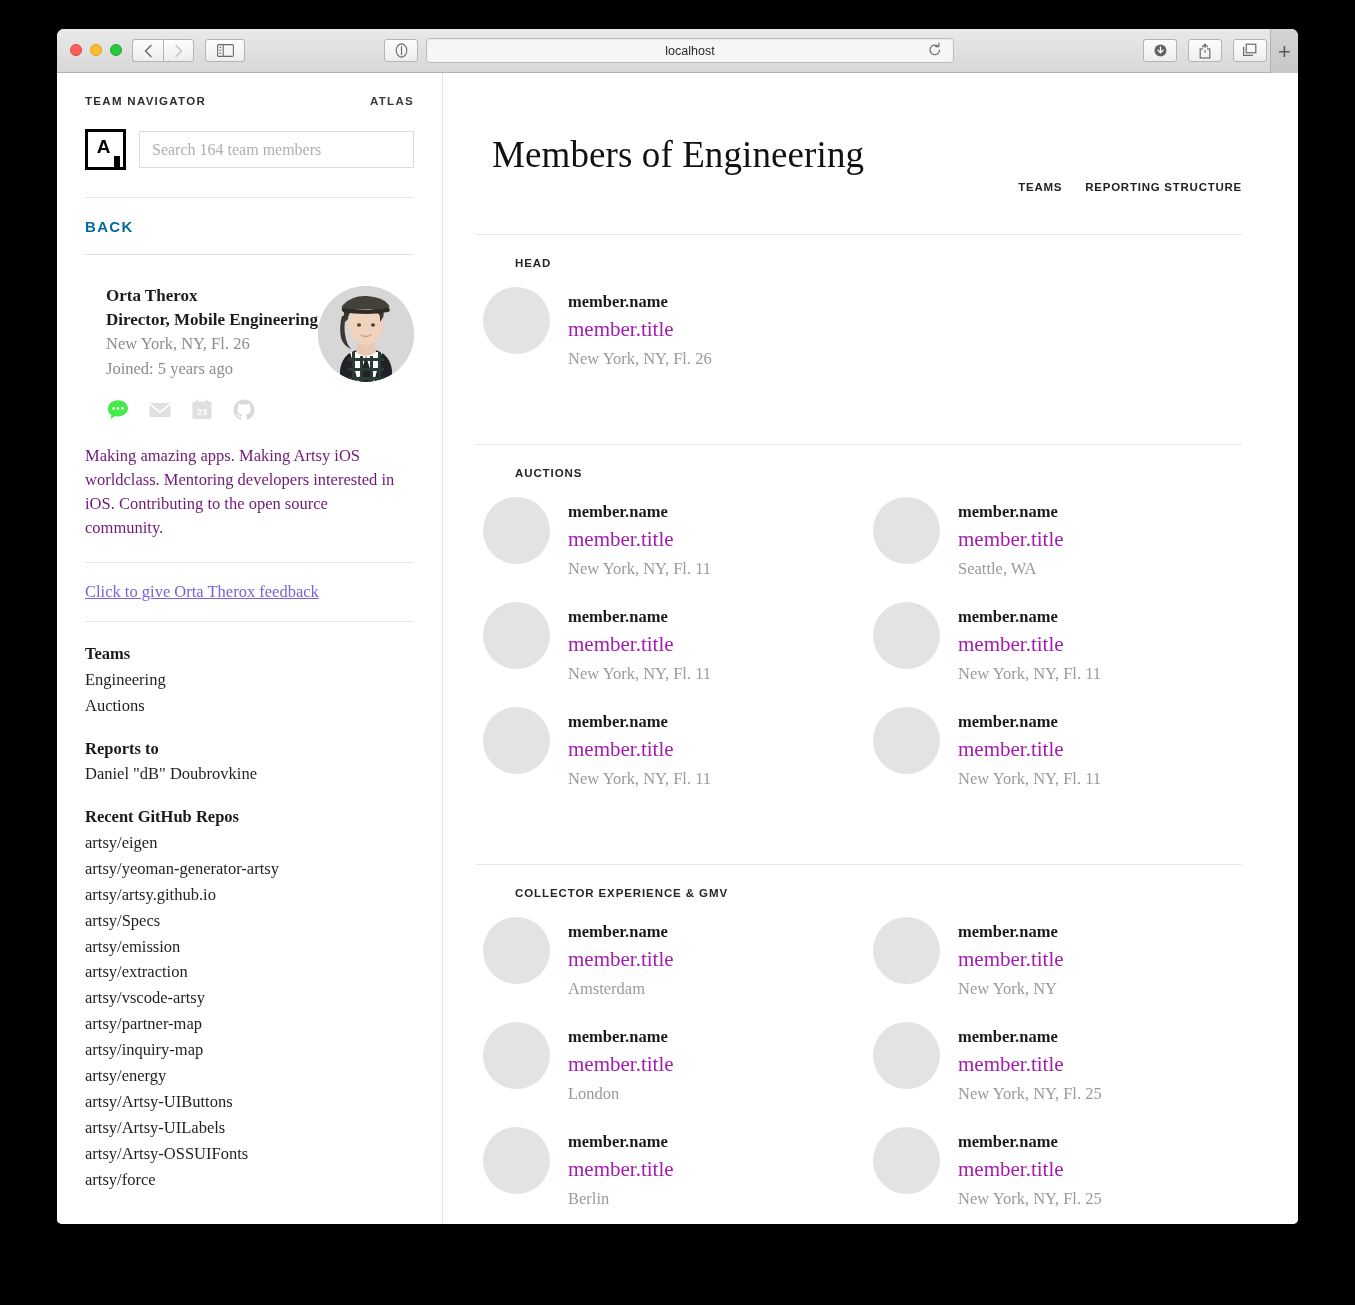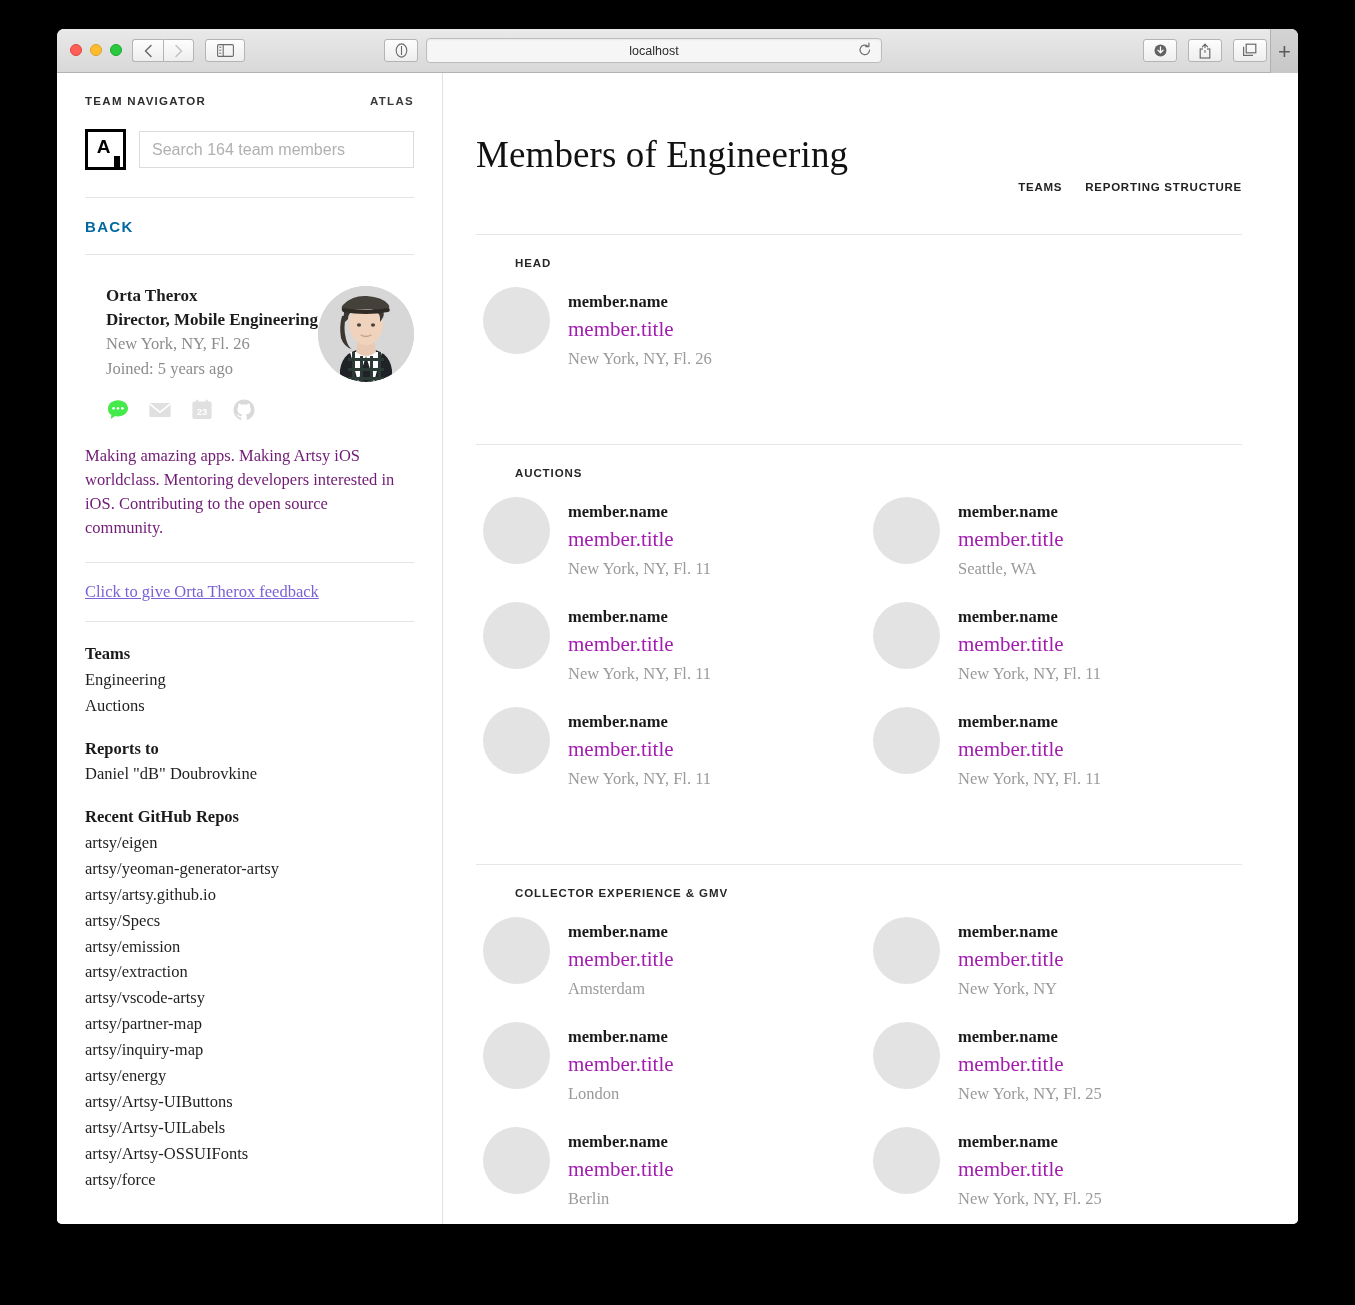--- a/index.html
+++ b/index.html
@@ -48,27 +48,26 @@
     color: #5b5b5b;
   }
   #nav-back    { left: 75px;  width: 31px; border-radius: 3px 0 0 3px; border-right: none; }
   #nav-forward { left: 106px; width: 31px; border-radius: 0 3px 3px 0; color: #bdbdbd; }
   #sidebar-toggle { left: 148px; width: 40px; }
 
   #reader-btn { left: 327px; width: 34px; }
 
   #urlbar {
     position: absolute; top: 9px; left: 369px;
-    width: 456px; height: 25px;
+    width: 528px; height: 25px;
     background: #f6f6f6;
     border: 1px solid #bcbcbc;
     border-radius: 4px;
     display: flex; align-items: center; justify-content: center;
     box-shadow: inset 0 1px 2px rgba(0,0,0,.06);
-    text-align: right;
   }
   #urlbar .url-text {
     font-family: "Liberation Sans", sans-serif;
     font-size: 12.5px; color: #2b2b2b;
   }
   #reload-btn {
     position: absolute; right: 8px; top: 3px;
     width: 18px; height: 18px;
     color: #6e6e6e;
   }
@@ -127,21 +126,21 @@
   .artsy-logo .notch {
     position: absolute; right: 3px; bottom: 0;
     width: 6px; height: 11px; background: #000;
   }
   .artsy-logo span { position: relative; top: -3px; left: -2px; }
   #search-input {
     flex: 1;
     height: 37px;
     border: 1px solid #dcdcdc;
     padding: 0 12px;
-    font-family: Liberation Sans, sans-serif;
+    font-family: Liberation Serif, serif;
     font-size: 16px;
     color: #333;
     background: #fff;
     border-radius: 0;
     outline: none;
   }
   #search-input::placeholder { color: #b0b0b0; }
 
   .hr { border: none; border-top: 1px solid #e4e4e4; margin: 0; }
   .sb-rule-1 { margin-top: 27px; }
@@ -191,21 +190,21 @@
 
   
   #main {
     flex: 1;
     padding: 38px 56px 0 33px;
     overflow: hidden;
   }
   .main-top { display: flex; align-items: flex-end; justify-content: space-between; }
   #page-title {
     font-size: 37px; font-weight: 400; color: #111;
-    letter-spacing: .1px; line-height: 1;
+    letter-spacing: .1px; line-height: 1; margin-left: 16px;
   }
   .main-nav { display: flex; gap: 23px; padding-bottom: 5px; }
   .main-nav a {
     font-family: "Liberation Sans", sans-serif;
     font-size: 11.5px; font-weight: 700; letter-spacing: .75px;
     color: #222; text-decoration: none; cursor: pointer;
     white-space: nowrap;
   }
   .section-rule { border: none; border-top: 1px solid #e6e6e6; margin: 36px 0 0 0; }
 

